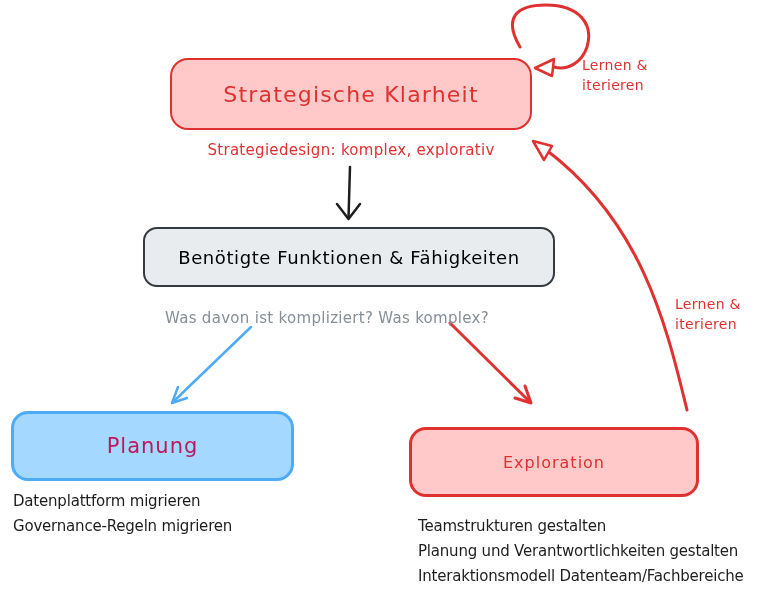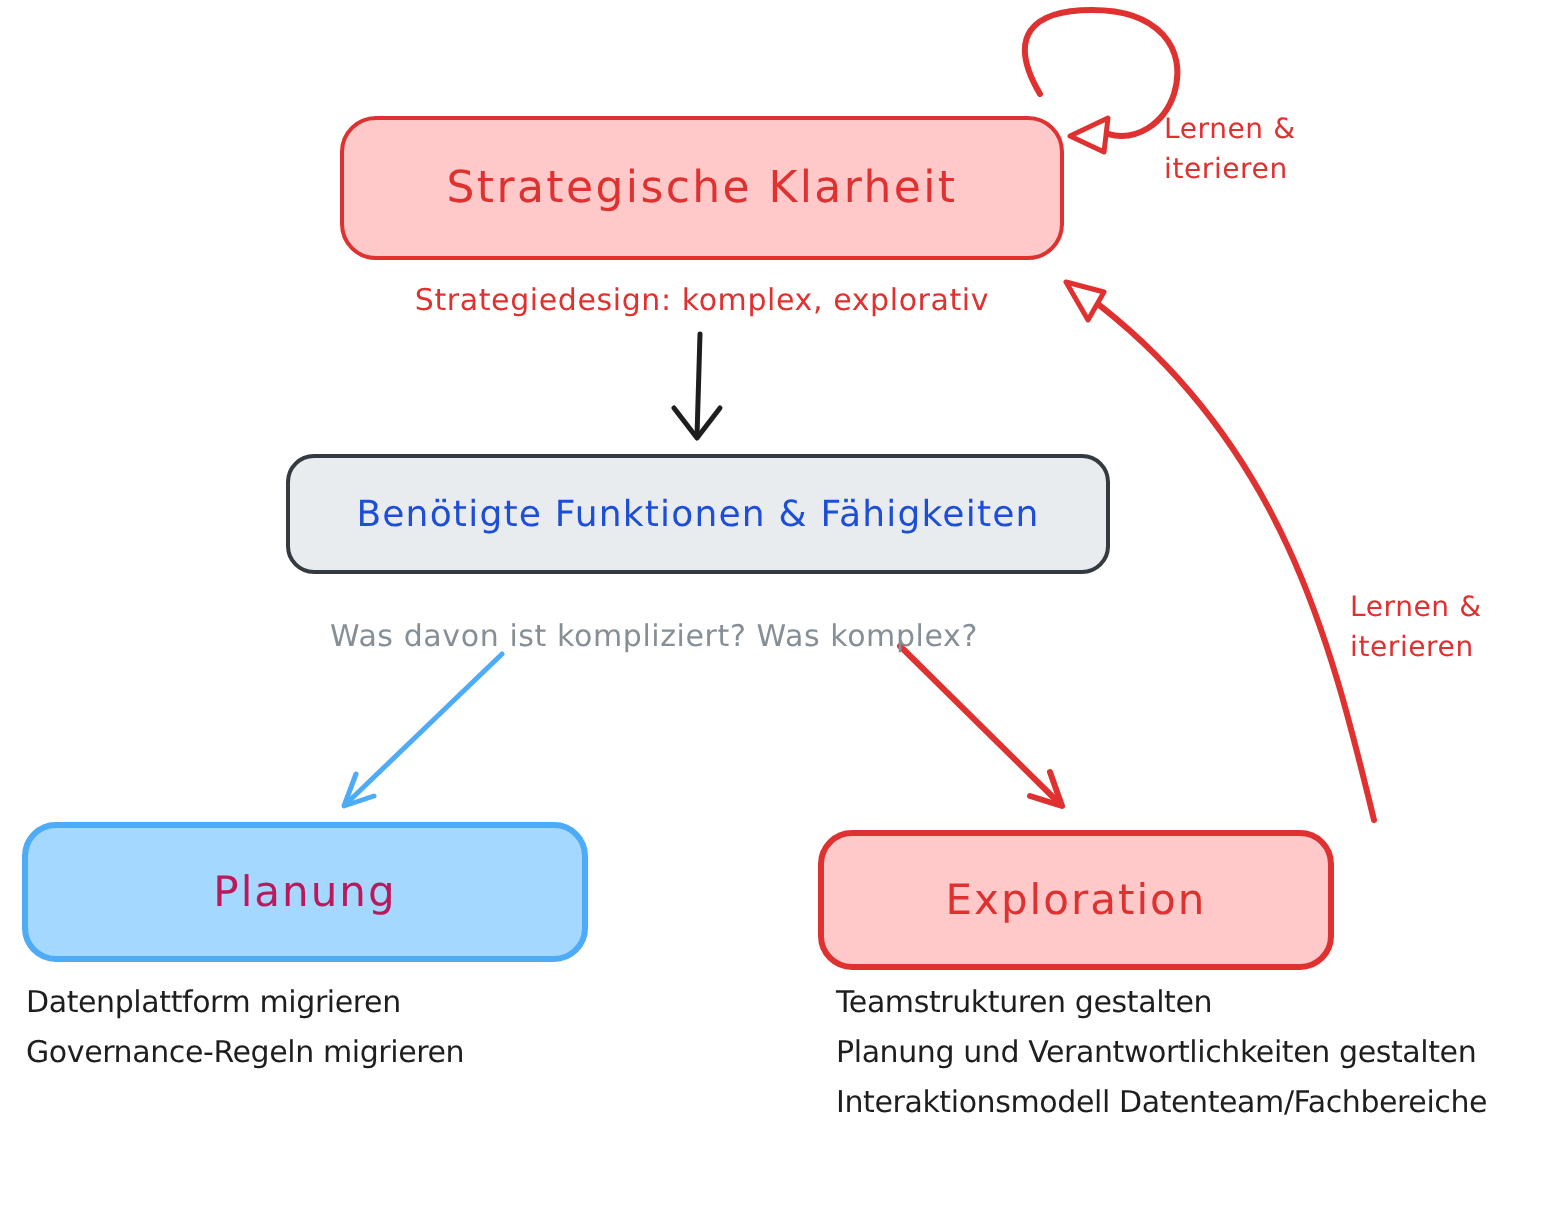--- a/index.html
+++ b/index.html
@@ -22,31 +22,31 @@
     text-align: center;
   }
   .node-top {
     left: 170px; top: 58px; width: 362px; height: 72px;
     background: #ffc9c9; border: 2.5px solid #e03131; border-radius: 18px;
     color: #e03131; font-size: 22px; letter-spacing: 1.2px;
   }
   .node-mid {
     left: 143px; top: 227px; width: 412px; height: 60px;
     background: #e9ecef; border: 2px solid #343a40; border-radius: 14px;
-    color: #1d4ed8; font-size: 18px; letter-spacing: 0.6px;
+    color: #000000; font-size: 18px; letter-spacing: 0.6px;
   }
   .node-planung {
     left: 11px; top: 411px; width: 283px; height: 70px;
     background: #a5d8ff; border: 3px solid #4dabf7; border-radius: 17px;
     color: #be185d; font-size: 21px; letter-spacing: 1px;
   }
   .node-exploration {
-    left: 409px; top: 415px; width: 258px; height: 70px;
+    left: 409px; top: 427px; width: 290px; height: 70px;
     background: #ffc9c9; border: 3px solid #e03131; border-radius: 17px;
-    color: #e03131; font-size: 21px; letter-spacing: 1px;
+    color: #e03131; font-size: 16px; letter-spacing: 1px;
   }
 
   .caption { position: absolute; text-align: center; white-space: nowrap; }
   .caption-strategy {
     left: 170px; top: 141px; width: 362px;
     color: #e03131; font-size: 15px; letter-spacing: 0.3px;
   }
   .caption-question {
     left: 122px; top: 309px; width: 410px;
     color: #868e96; font-size: 15px; letter-spacing: 0.3px;
@@ -55,21 +55,21 @@
   .float-label {
     position: absolute; color: #e03131; font-size: 14px;
     line-height: 20px; white-space: pre-line; letter-spacing: 0.3px;
   }
   .loop-label { left: 582px; top: 55px; }
   .feedback-label { left: 675px; top: 294px; }
 
   .list { position: absolute; color: #1e1e1e; font-size: 15px; }
   .list-item { line-height: 25px; white-space: nowrap; letter-spacing: -0.2px; }
   .list-left { left: 13px; top: 489px; }
-  .list-right { left: 418px; top: 489px; }
+  .list-right { left: 418px; top: 514px; }
 </style>
 </head>
 <body>
 
 <div id="canvas">
 
   <svg width="772" height="615" viewBox="0 0 772 615">
 
     <g stroke="#e03131" stroke-width="3" fill="none" stroke-linecap="round" stroke-linejoin="round">
       <path d="M 520 47 C 503 18, 516 5, 546 5 C 579 5, 594 24, 587 47 C 582 62, 568 71, 554 67"></path>

